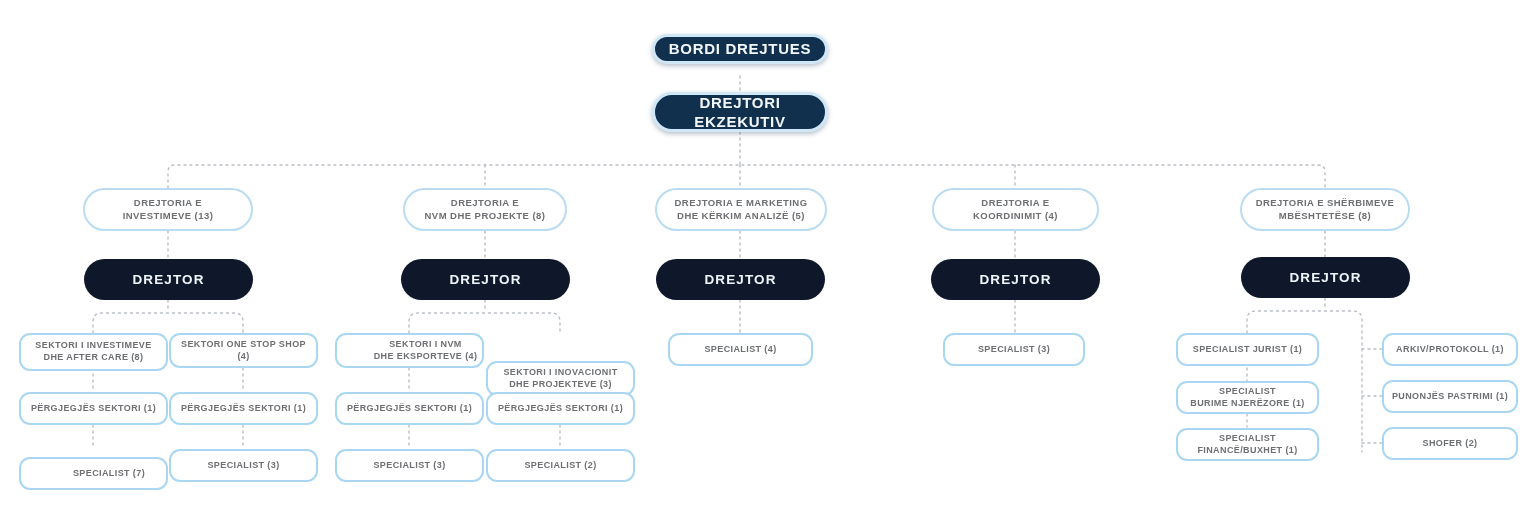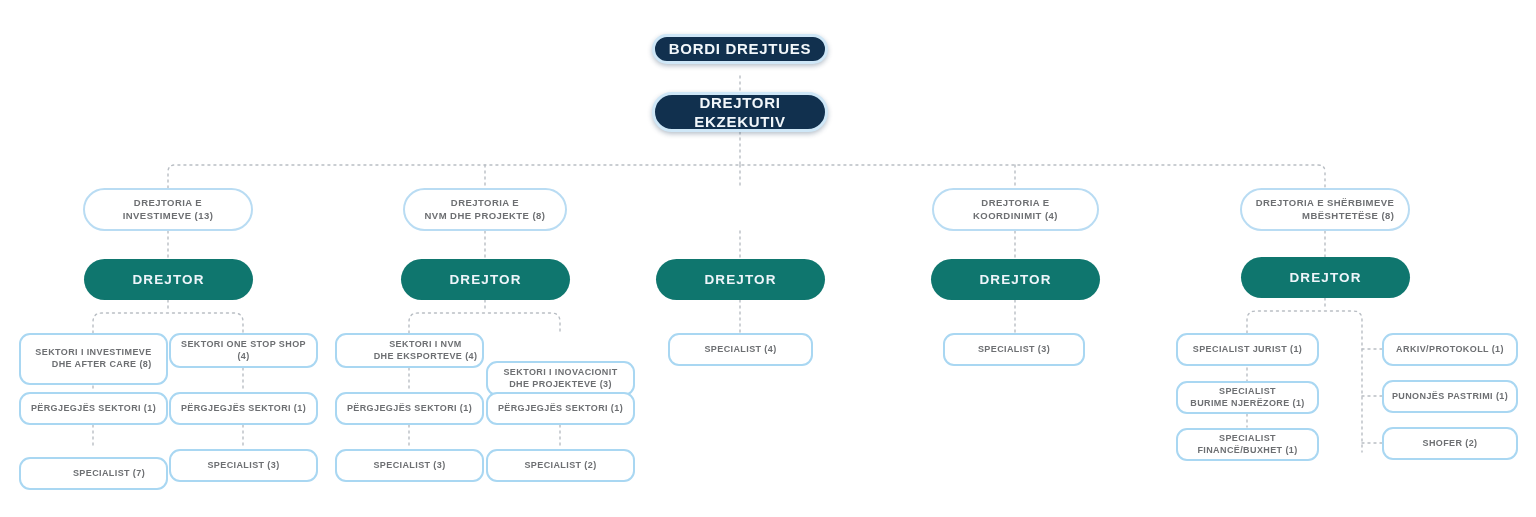--- a/index.html
+++ b/index.html
@@ -43,21 +43,21 @@
     color:#6d6f72;
     border:2px solid #b9dcf3;
     border-radius:26px;
     font-size:9.5px;
     font-weight:600;
     letter-spacing:.45px;
   }
 
   
   .drejtor{
-    background:#0f766e;
+    background:#0f172a;
     color:#eef5fa;
     border-radius:26px;
     font-size:13.5px;
     font-weight:700;
     letter-spacing:1.1px;
   }
 
   
   .leaf{
     background:#ffffff;
@@ -132,21 +132,21 @@
     <span>DREJTORI EKZEKUTIV</span>
   </div>
 
   <div class="node dept" style="left:83px;top:188px;width:170px;height:43px;">
     <span>DREJTORIA E
 INVESTIMEVE (13)</span>
   </div>
   <div class="node drejtor" style="left:84px;top:259px;width:169px;height:41px;">
     <span>DREJTOR</span>
   </div>
-  <div class="node leaf" style="left:19px;top:333px;width:149px;height:52px;text-align:right;">
+  <div class="node leaf" style="left:19px;top:333px;width:149px;height:38px;">
     <span>SEKTORI I INVESTIMEVE
 DHE AFTER CARE (8)</span>
   </div>
   <div class="node leaf" style="left:169px;top:333px;width:149px;height:35px;">
     <span>SEKTORI ONE STOP SHOP
 (4)</span>
   </div>
   <div class="node leaf" style="left:19px;top:392px;width:149px;height:33px;">
     <span>PËRGJEGJËS SEKTORI (1)</span>
   </div>
@@ -181,39 +181,43 @@
   <div class="node leaf" style="left:486px;top:392px;width:149px;height:33px;">
     <span>PËRGJEGJËS SEKTORI (1)</span>
   </div>
   <div class="node leaf" style="left:335px;top:449px;width:149px;height:33px;">
     <span>SPECIALIST (3)</span>
   </div>
   <div class="node leaf" style="left:486px;top:449px;width:149px;height:33px;">
     <span>SPECIALIST (2)</span>
   </div>
 
+  <div class="node dept" style="left:655px;top:188px;width:172px;height:43px;">
+    <span>DREJTORIA E MARKETING
+DHE KËRKIM ANALIZË (5)</span>
+  </div>
   <div class="node drejtor" style="left:656px;top:259px;width:169px;height:41px;">
     <span>DREJTOR</span>
   </div>
   <div class="node leaf" style="left:668px;top:333px;width:145px;height:33px;">
     <span>SPECIALIST (4)</span>
   </div>
 
   <div class="node dept" style="left:932px;top:188px;width:167px;height:43px;">
     <span>DREJTORIA E
 KOORDINIMIT (4)</span>
   </div>
   <div class="node drejtor" style="left:931px;top:259px;width:169px;height:41px;">
     <span>DREJTOR</span>
   </div>
   <div class="node leaf" style="left:943px;top:333px;width:142px;height:33px;">
     <span>SPECIALIST (3)</span>
   </div>
 
-  <div class="node dept" style="left:1240px;top:188px;width:170px;height:43px;text-align:right;">
+  <div class="node dept" style="left:1240px;top:188px;width:170px;height:43px;">
     <span>DREJTORIA E SHËRBIMEVE
 MBËSHTETËSE (8)</span>
   </div>
   <div class="node drejtor" style="left:1241px;top:257px;width:169px;height:41px;">
     <span>DREJTOR</span>
   </div>
 
   <div class="node leaf" style="left:1176px;top:333px;width:143px;height:33px;">
     <span>SPECIALIST JURIST (1)</span>
   </div>

